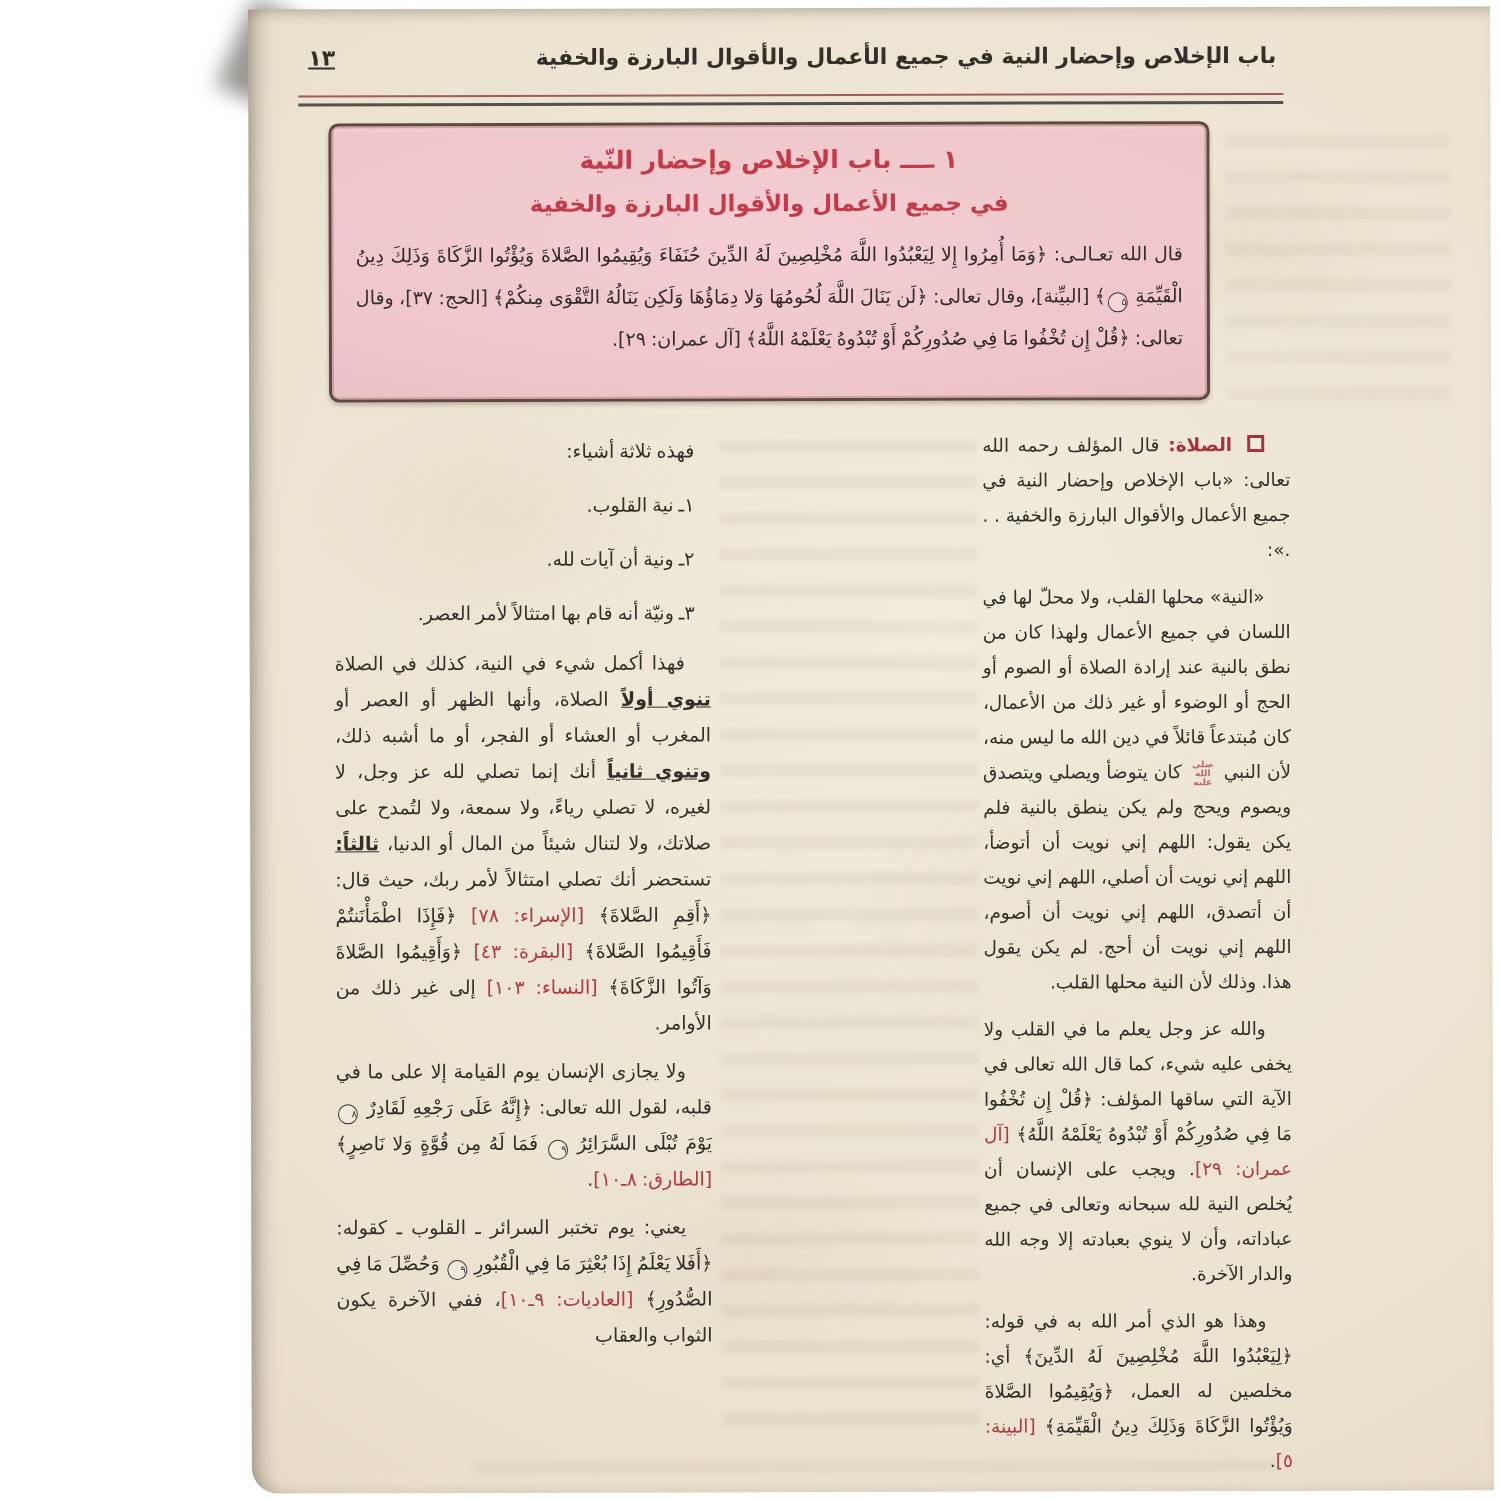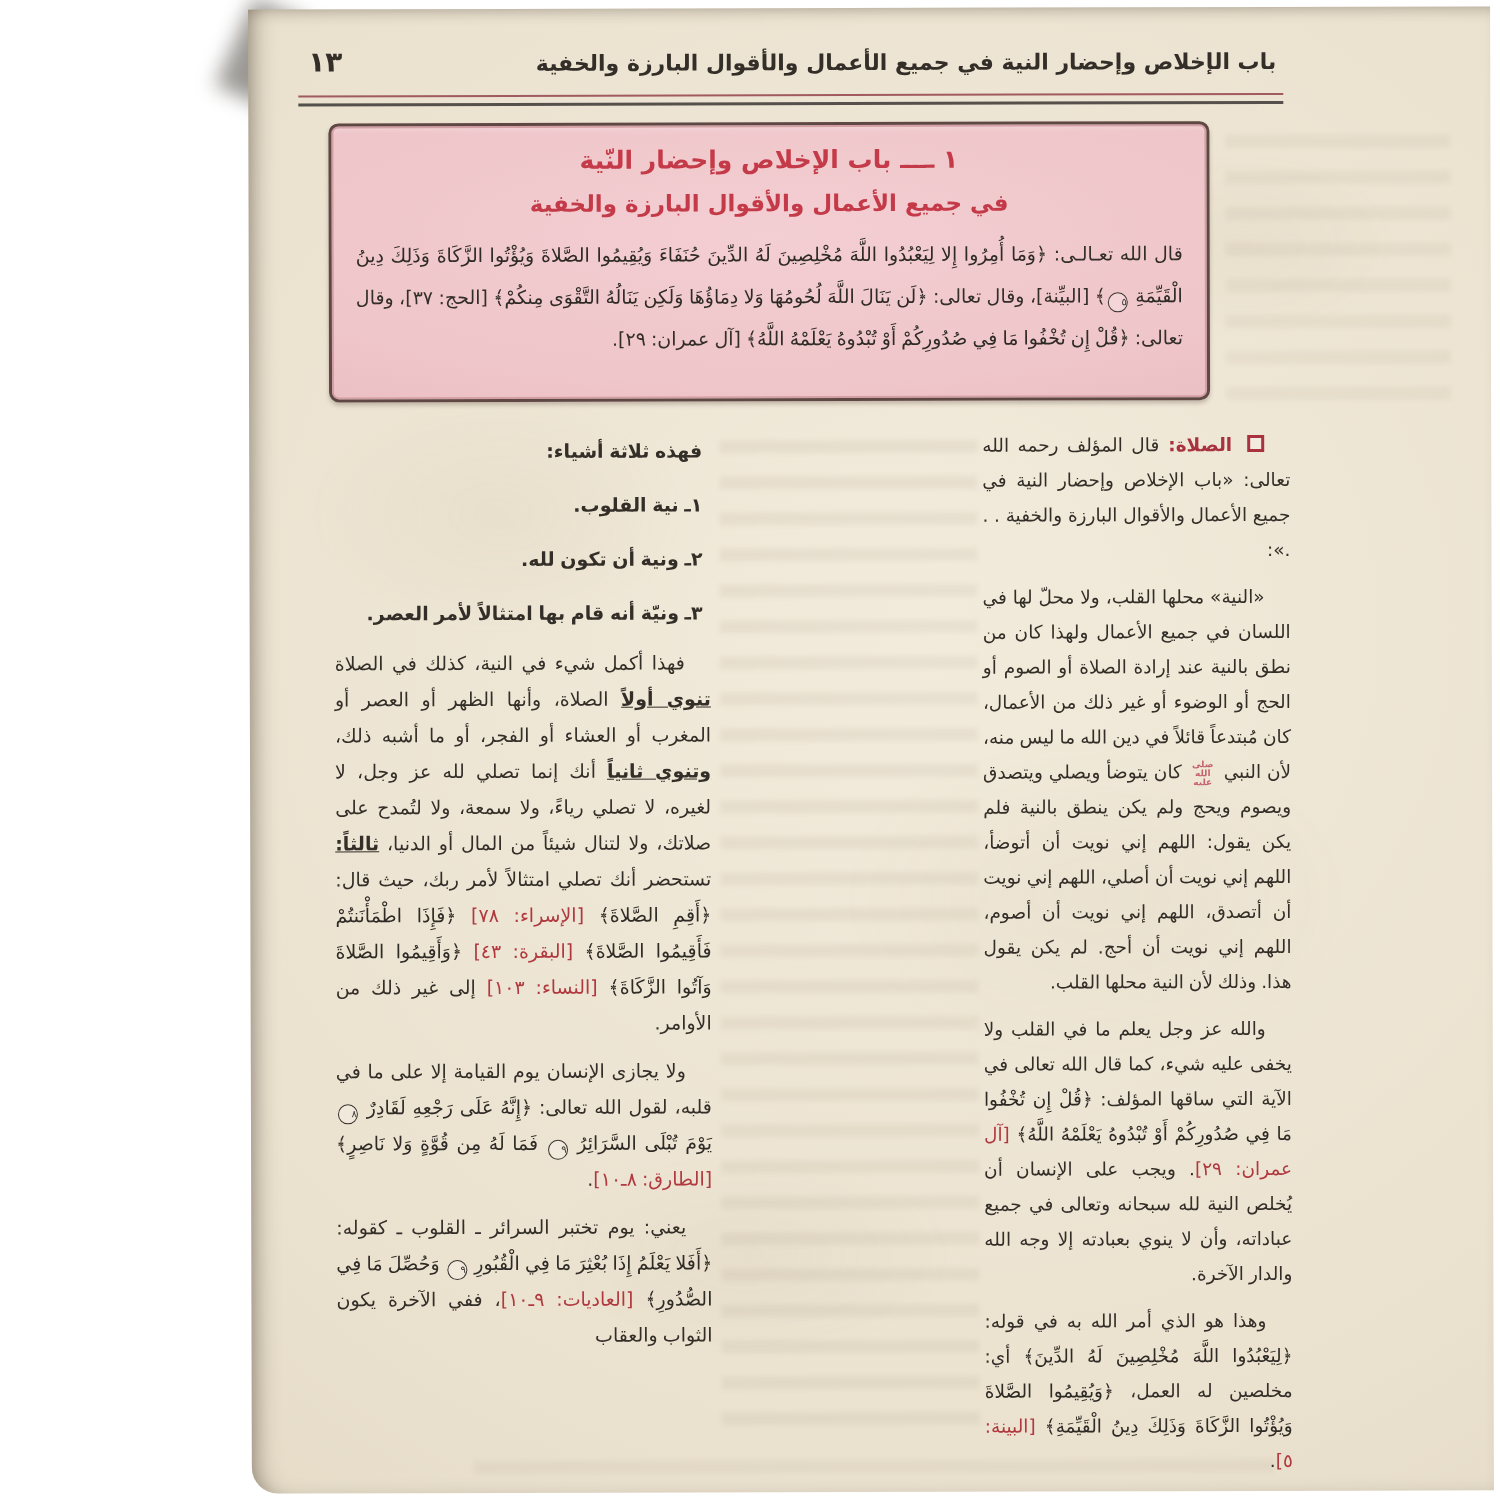--- a/index.html
+++ b/index.html
@@ -44,21 +44,21 @@
     background:repeating-linear-gradient(to bottom, rgba(130,112,92,.15) 0 13px, rgba(130,112,92,0) 13px 36px);}
   .g-gutter{top:432px;right:514px;width:258px;height:1008px;}
   .g-boxside{top:128px;right:40px;width:225px;height:266px;opacity:.45;}
   .g-under{top:1452px;right:220px;width:800px;height:28px;opacity:.4;}
 
   .page-header{
     position:absolute;top:36px;left:60px;right:214px;
     display:flex;justify-content:space-between;align-items:baseline;
   }
   .runtitle{font-size:22px;font-weight:bold;letter-spacing:-0.3px;}
-  .pagenum{font-size:28px;font-weight:bold;}
+  .pagenum{font-size:22px;font-weight:bold;text-decoration:underline;}
   .hrule{
     position:absolute;top:86px;right:207px;left:50px;height:6px;
     border-top:2px solid var(--rule_red);
     border-bottom:3px solid var(--rule_dark);
   }
   .chapter-box{
     position:absolute;top:114px;right:281px;left:80px;height:247px;
     background:
       radial-gradient(100% 90% at 50% 40%, #f3ced2 0%, var(--box_pink) 60%, #e9bcc1 100%);
     border:3px solid var(--box_border);
@@ -70,21 +70,21 @@
   .bt1{font-size:25px;font-weight:bold;color:var(--accent_red);margin-top:4px;}
   .bt2{font-size:23px;font-weight:bold;color:var(--accent_red);margin-top:16px;}
   .bbody{
     margin-top:17px;font-size:19px;line-height:42px;text-align:justify;text-align-last:right;
     color:var(--ink);word-spacing:-1px;
   }
   .col{position:absolute;top:420px;text-align:justify;text-align-last:right;word-spacing:-1px;}
   .col-right{right:201px;width:308px;font-size:18.5px;line-height:35px;}
   .col-left{right:781px;width:376px;font-size:19px;line-height:36px;}
   .col p{margin:0 0 12px;text-indent:26px;}
-  .col p.item{font-weight:bold;text-indent:0;margin:0 8px 9px;line-height:45px;}
+  .col p.item{font-weight:normal;text-indent:0;margin:0 16px 9px;line-height:45px;}
   .b{font-weight:bold;text-decoration:underline;}
   .red{color:var(--ref_red);}
   .redb{color:var(--maroon);font-weight:bold;}
   .q{color:#2e2a25;}
   .ayah{
     display:inline-block;width:18px;height:18px;border:1.5px solid #3a3530;border-radius:50%;
     font-size:10px;line-height:17px;text-align:center;vertical-align:-3px;margin:0 2px;
     text-indent:0;color:#3a3530;background:rgba(255,255,255,.25);
   }
   .pbuh{
@@ -124,19 +124,19 @@
   <div class="col col-right">
       <p class="para"><span class="sqicon"></span><span class="redb"> الصلاة: </span><span class="">قال المؤلف رحمه الله تعالى: «باب الإخلاص وإحضار النية في جميع الأعمال والأقوال البارزة والخفية . . .»:</span></p>
       <p class="para"><span class="">«النية» محلها القلب، ولا محلّ لها في اللسان في جميع الأعمال ولهذا كان من نطق بالنية عند إرادة الصلاة أو الصوم أو الحج أو الوضوء أو غير ذلك من الأعمال، كان مُبتدعاً قائلاً في دين الله ما ليس منه، لأن النبي </span><span class="pbuh">صلى الله عليه وسلم</span><span class=""> كان يتوضأ ويصلي ويتصدق ويصوم ويحج ولم يكن ينطق بالنية فلم يكن يقول: اللهم إني نويت أن أتوضأ، اللهم إني نويت أن أصلي، اللهم إني نويت أن أتصدق، اللهم إني نويت أن أصوم، اللهم إني نويت أن أحج. لم يكن يقول هذا. وذلك لأن النية محلها القلب.</span></p>
       <p class="para"><span class="">والله عز وجل يعلم ما في القلب ولا يخفى عليه شيء، كما قال الله تعالى في الآية التي ساقها المؤلف: </span><span class="q">﴿قُلْ إِن تُخْفُوا مَا فِي صُدُورِكُمْ أَوْ تُبْدُوهُ يَعْلَمْهُ اللَّهُ﴾</span><span class=""> </span><span class="red">[آل عمران: ٢٩]</span><span class="">. ويجب على الإنسان أن يُخلص النية لله سبحانه وتعالى في جميع عباداته، وأن لا ينوي بعبادته إلا وجه الله والدار الآخرة.</span></p>
       <p class="para"><span class="">وهذا هو الذي أمر الله به في قوله: </span><span class="q">﴿لِيَعْبُدُوا اللَّهَ مُخْلِصِينَ لَهُ الدِّينَ﴾</span><span class=""> أي: مخلصين له العمل، </span><span class="q">﴿وَيُقِيمُوا الصَّلاةَ وَيُؤْتُوا الزَّكَاةَ وَذَلِكَ دِينُ الْقَيِّمَةِ﴾</span><span class=""> </span><span class="red">[البينة: ٥]</span><span class="">.</span></p>
       <p class="para"></p>
     </div>
   <div class="col col-left">
       <p class="item"><span class="">فهذه ثلاثة أشياء:</span></p>
       <p class="item"><span class="">١ـ نية القلوب.</span></p>
-      <p class="item"><span class="">٢ـ ونية أن تكون لله.</span></p>
+      <p class="item"><span class="">٢ـ ونية أن آيات لله.</span></p>
       <p class="item"><span class="">٣ـ ونيّة أنه قام بها امتثالاً لأمر العصر.</span></p>
       <p class="para"><span class="">فهذا أكمل شيء في النية، كذلك في الصلاة </span><span class="b">تنوي أولاً</span><span class=""> الصلاة، وأنها الظهر أو العصر أو المغرب أو العشاء أو الفجر، أو ما أشبه ذلك، </span><span class="b">وتنوي ثانياً</span><span class=""> أنك إنما تصلي لله عز وجل، لا لغيره، لا تصلي رياءً، ولا سمعة، ولا لتُمدح على صلاتك، ولا لتنال شيئاً من المال أو الدنيا، </span><span class="b">ثالثاً:</span><span class=""> تستحضر أنك تصلي امتثالاً لأمر ربك، حيث قال: </span><span class="q">﴿أَقِمِ الصَّلاةَ﴾</span><span class="red"> [الإسراء: ٧٨]</span><span class=""> </span><span class="q">﴿فَإِذَا اطْمَأْنَنتُمْ فَأَقِيمُوا الصَّلاةَ﴾</span><span class="red"> [البقرة: ٤٣]</span><span class=""> </span><span class="q">﴿وَأَقِيمُوا الصَّلاةَ وَآتُوا الزَّكَاةَ﴾</span><span class="red"> [النساء: ١٠٣]</span><span class=""> إلى غير ذلك من الأوامر.</span></p>
       <p class="para"><span class="">ولا يجازى الإنسان يوم القيامة إلا على ما في قلبه، لقول الله تعالى: </span><span class="q">﴿إِنَّهُ عَلَى رَجْعِهِ لَقَادِرٌ </span><span class="ayah">٨</span><span class="q"> يَوْمَ تُبْلَى السَّرَائِرُ </span><span class="ayah">٩</span><span class="q"> فَمَا لَهُ مِن قُوَّةٍ وَلا نَاصِرٍ﴾</span><span class="red"> [الطارق: ٨ـ١٠]</span><span class="">.</span></p>
       <p class="para"><span class="">يعني: يوم تختبر السرائر ـ القلوب ـ كقوله: </span><span class="q">﴿أَفَلا يَعْلَمُ إِذَا بُعْثِرَ مَا فِي الْقُبُورِ </span><span class="ayah">٩</span><span class="q"> وَحُصِّلَ مَا فِي الصُّدُورِ﴾</span><span class="red"> [العاديات: ٩ـ١٠]</span><span class="">، ففي الآخرة يكون الثواب والعقاب</span></p>
     </div>
 </div>
 
 </body></html>

